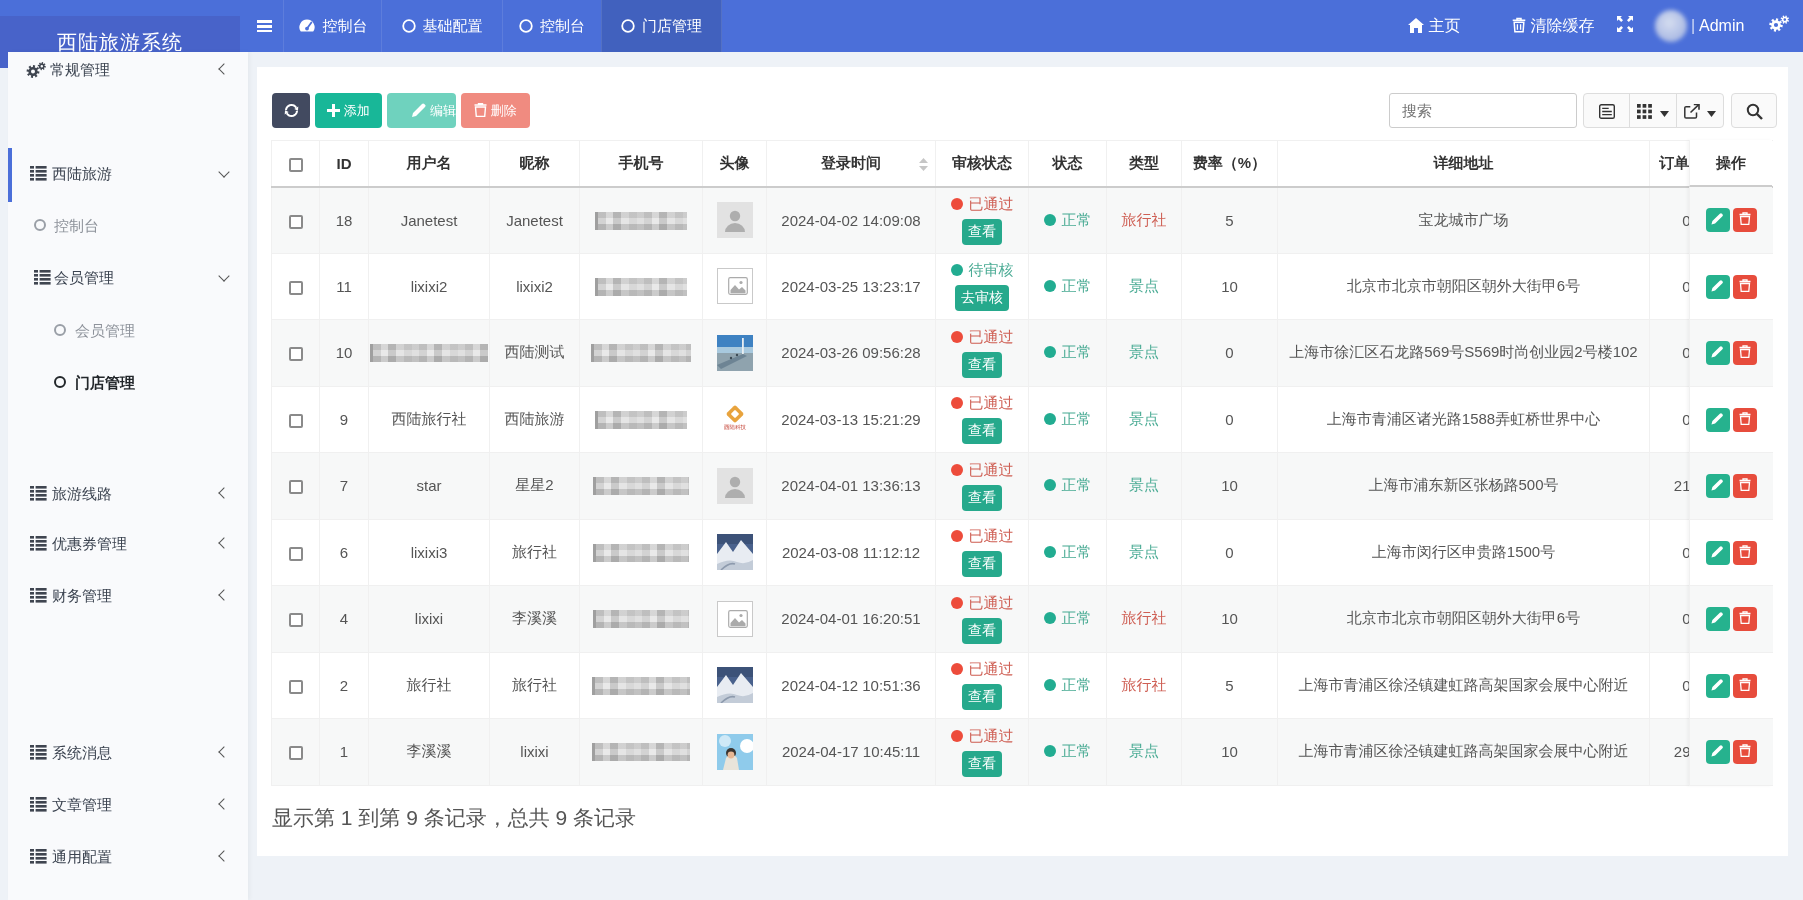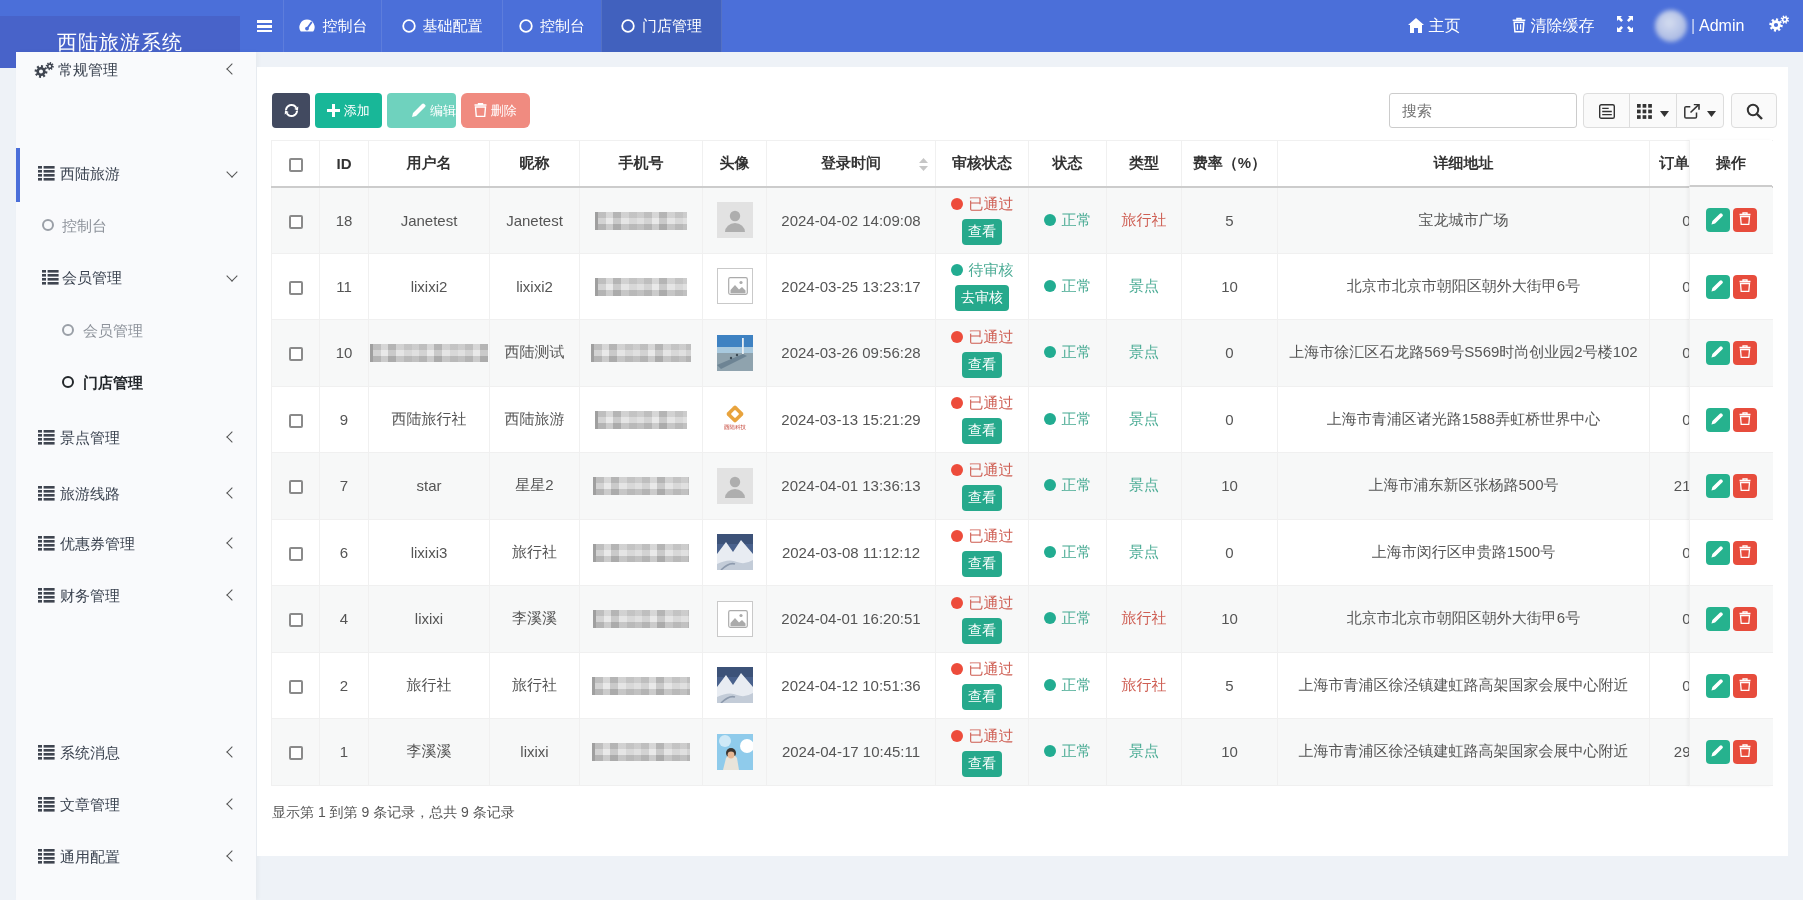--- a/index.html
+++ b/index.html
@@ -10,21 +10,21 @@
 #navbar { position:absolute; left:0; top:0; width:1803px; height:52px; background:#4b6fd9; }
 #brand { position:absolute; left:0; top:0; width:240px; height:52px; background:#4863c9; color:#fff; font-size:20px; line-height:52px; text-align:center; letter-spacing:1px;margin-top:16px; }
 .hamb { position:absolute; left:257px; top:20px; width:15px; height:13px; }
 .hamb span { display:block; height:2.7px; background:#fff; margin-bottom:2.2px; }
 .tab { position:absolute; top:0; height:52px; color:#fff; font-size:15px; line-height:52px; text-align:center; border-left:1px solid rgba(255,255,255,0.10); }
 .tab .ic { display:inline-block; vertical-align:-2px; margin-right:7px; }
 .tab.active { background:rgba(0,0,0,0.12); border-right:1px solid rgba(255,255,255,0.10); }
 .nritem { position:absolute; top:0; height:52px; line-height:52px; white-space:nowrap; color:#fff; }
 .nritem svg { vertical-align:-2px; }
 
-#sidebar { position:absolute; left:16px; top:52px; width:240px; height:848px; background:#f9fafc; box-shadow:2px 0 4px rgba(0,0,0,0.04); }
+#sidebar { position:absolute; left:8px; top:52px; width:240px; height:848px; background:#f9fafc; box-shadow:2px 0 4px rgba(0,0,0,0.04); }
 .sitem { position:absolute; left:0; width:240px; height:36px; line-height:36px; font-size:15px; color:#3b4350; }
 .sitem .sic { position:absolute; top:10px; line-height:0; }
 .sitem .chev { line-height:0; }
 .sitem .lbl { position:absolute; }
 .sitem .chev { position:absolute; right:20px; top:0; color:#666; }
 .active-bar { position:absolute; left:0; top:96px; width:4px; height:54px; background:#4b6fd9; }
 .chevL { display:inline-block; width:8px; height:8px; border-left:1.6px solid #555; border-bottom:1.6px solid #555; transform:rotate(45deg); }
 .chevD { display:inline-block; width:8px; height:8px; border-left:1.6px solid #555; border-bottom:1.6px solid #555; transform:rotate(-45deg); }
 .ringg { display:inline-block; width:12px; height:12px; border:2px solid #9a9fa7; border-radius:50%; }
 .ringb { display:inline-block; width:12px; height:12px; border:2px solid #23272b; border-radius:50%; }
@@ -62,21 +62,21 @@
 .sorter { position:absolute; right:7px; top:17px; line-height:0; }
 
 #opcol { position:absolute; left:1432px; top:73px; width:83px; background:#fff; box-shadow:-2px 0 3px rgba(0,0,0,0.04); }
 #opcol .h { height:47px; line-height:45px; text-align:center; font-weight:bold; font-size:15px; color:#333; border-bottom:2px solid #ccc; border-left:1px solid #f0f0f0; background:#fff; }
 #opcol .c { height:66.5px; text-align:center; border-left:1px solid #f0f0f0; border-bottom:1px solid #f0f0f0; }
 #opcol .c.odd { background:#f7f8f8; }
 .opbtn { display:inline-block; width:24px; height:24px; border-radius:4px; margin-top:21px; }
 .ope { background:#26b28e; margin-right:3px; }
 .opd { background:#e74c3c; }
 .opbtn svg { margin-top:4px; }
-#foot { position:absolute; left:15px; top:737px; font-size:14px; color:#555; }
+#foot { position:absolute; left:15px; top:737px; font-size:21px; color:#555; }
 </style>
 </head>
 <body>
 <div id="navbar">
   <div id="brand">西陆旅游系统</div>
   <div class="hamb">
       <span></span>
       <span></span>
       <span></span>
     </div>
@@ -166,34 +166,20 @@
       <span class="chev" style="top:12px;"><span class="chevD"></span></span>
     </div>
   <div class="sitem" style="top:261px;">
       <span class="sic" style="left:46px;top:11px;"><span class="ringg"></span></span>
       <span class="lbl" style="left:67px;color:#8e939b;">会员管理</span>
     </div>
   <div class="sitem" style="top:313px;">
       <span class="sic" style="left:46px;top:11px;"><span class="ringb"></span></span>
       <span class="lbl" style="left:67px;color:#23272b;font-weight:bold;">门店管理</span>
     </div>
-  <div class="sitem" style="top:368px;">
-      <span class="sic" style="left:22px;"><svg width="17" height="15" viewBox="0 0 17 15">
-          <rect x="0" y="0" width="4" height="2.6" fill="#3f4550"></rect>
-          <rect x="5.6" y="0" width="11" height="2.6" fill="#3f4550"></rect>
-          <rect x="0" y="4" width="4" height="2.6" fill="#3f4550"></rect>
-          <rect x="5.6" y="4" width="11" height="2.6" fill="#3f4550"></rect>
-          <rect x="0" y="8" width="4" height="2.6" fill="#3f4550"></rect>
-          <rect x="5.6" y="8" width="11" height="2.6" fill="#3f4550"></rect>
-          <rect x="0" y="12" width="4" height="2.6" fill="#3f4550"></rect>
-          <rect x="5.6" y="12" width="11" height="2.6" fill="#3f4550"></rect>
-        </svg></span>
-      <span class="lbl" style="left:44px;">景点管理</span>
-      <span class="chev" style="top:13px;"><span class="chevL"></span></span>
-    </div>
   <div class="sitem" style="top:474px;">
       <span class="sic" style="left:22px;"><svg width="17" height="15" viewBox="0 0 17 15">
           <rect x="0" y="0" width="4" height="2.6" fill="#3f4550"></rect>
           <rect x="5.6" y="0" width="11" height="2.6" fill="#3f4550"></rect>
           <rect x="0" y="4" width="4" height="2.6" fill="#3f4550"></rect>
           <rect x="5.6" y="4" width="11" height="2.6" fill="#3f4550"></rect>
           <rect x="0" y="8" width="4" height="2.6" fill="#3f4550"></rect>
           <rect x="5.6" y="8" width="11" height="2.6" fill="#3f4550"></rect>
           <rect x="0" y="12" width="4" height="2.6" fill="#3f4550"></rect>
           <rect x="5.6" y="12" width="11" height="2.6" fill="#3f4550"></rect>
@@ -278,21 +264,21 @@
         <path d="M2.02 7.02 L2.10 6.45 L2.24 5.88 L2.44 5.34 L2.70 4.82 L3.01 4.33 L3.36 3.87 L3.77 3.46 L4.22 3.09 L4.70 2.77 L5.21 2.50 L5.75 2.29 L6.31 2.13 L6.88 2.03 L7.46 2.00 L8.04 2.03 L8.61 2.11 L9.17 2.26 L9.72 2.47 L10.23 2.73 L10.72 3.04 L11.17 3.40 L11.58 3.81 L11.95 4.26 L12.26 4.75" stroke="#fff" stroke-width="2" fill="none"></path>
         <path d="M12.98 7.98 L12.90 8.55 L12.76 9.12 L12.56 9.66 L12.30 10.18 L11.99 10.67 L11.64 11.13 L11.23 11.54 L10.78 11.91 L10.30 12.23 L9.79 12.50 L9.25 12.71 L8.69 12.87 L8.12 12.97 L7.54 13.00 L6.96 12.97 L6.39 12.89 L5.83 12.74 L5.28 12.53 L4.77 12.27 L4.28 11.96 L3.83 11.60 L3.42 11.19 L3.05 10.74 L2.74 10.25" stroke="#fff" stroke-width="2" fill="none"></path>
         <path d="M13.97 7.71 L14.29 3.58 L10.24 5.92 Z M1.03 7.29 L0.71 11.42 L4.76 9.08 Z" fill="#fff"></path>
       </svg></div>
   <div class="btn" id="btn-add" style="line-height:35px;"><svg width="13" height="13" viewBox="0 0 13 13">
         <path d="M5 0 h3 v5 h5 v3 h-5 v5 h-3 v-5 H0 v-3 h5 z" fill="#fff"></path>
       </svg> 添加</div>
   <div class="btn" id="btn-edit" style="line-height:35px;text-align:right;"><svg width="14" height="14" viewBox="0 0 14 14">
         <path d="M0 14 l1-4 L10 1 a1.6 1.6 0 0 1 2.3 0 l0.7 0.7 a1.6 1.6 0 0 1 0 2.3 L4 13 z" fill="#fff"></path>
       </svg> 编辑</div>
-  <div class="btn" id="btn-del" style="line-height:35px;border-radius:6px;"><svg width="13" height="14" viewBox="0 0 13 14">
+  <div class="btn" id="btn-del" style="line-height:35px;"><svg width="13" height="14" viewBox="0 0 13 14">
         <path d="M0.5 2 h12 M4.5 2 v-1.5 h4 V2 M1.5 4 l0.8 9.5 h8.4 L11.5 4 z" stroke="#fff" stroke-width="1.4" fill="none"></path>
       </svg> 删除</div>
   <input id="search-input" value="" placeholder="搜索" readonly="" style="">
   <div class="tbtn" style="left:1326px;width:47px;border-radius:4px 0 0 4px;">
     <svg width="16" height="15" viewBox="0 0 16 15" style="margin-top:10px;">
         <rect x="0.7" y="0.7" width="14.6" height="13.6" rx="1.6" fill="none" stroke="#333" stroke-width="1.4"></rect>
         <path d="M3.2 4.4 h6.5 M3.2 7.5 h9.6 M3.2 10.6 h9.6" stroke="#333" stroke-width="1.3"></path>
       </svg></div>
   <div class="tbtn" style="left:1372px;width:48px;">
     <svg width="15" height="15" viewBox="0 0 15 15" style="margin-top:10px;">

